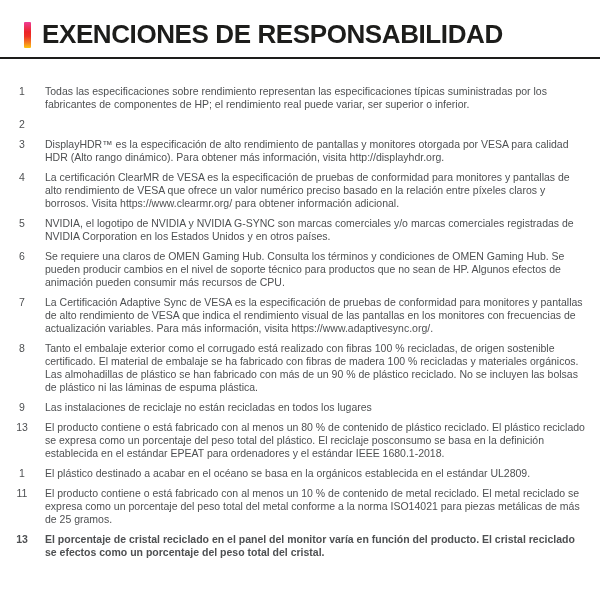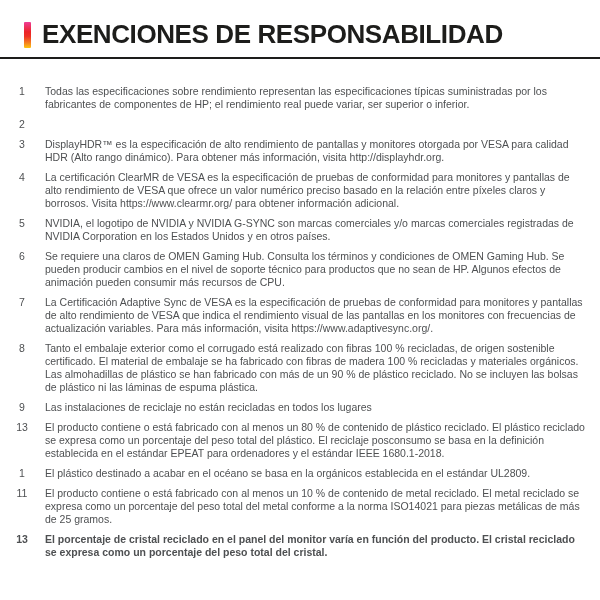--- a/index.html
+++ b/index.html
@@ -127,17 +127,17 @@
     <li class="item">
       <span class="num">1</span>
       <span class="txt">El plástico destinado a acabar en el océano se basa en la orgánicos establecida en el estándar UL2809.</span>
     </li>
     <li class="item">
       <span class="num">11</span>
       <span class="txt">El producto contiene o está fabricado con al menos un 10 % de contenido de metal reciclado. El metal reciclado se expresa como un porcentaje del peso total del metal conforme a la norma ISO14021 para piezas metálicas de más de 25 gramos.</span>
     </li>
     <li class="item">
       <span class="num">13</span>
-      <span class="txt">El porcentaje de cristal reciclado en el panel del monitor varía en función del producto. El cristal reciclado se expresa como un porcentaje del peso total del cristal.</span>
+      <span class="txt">El porcentaje de cristal reciclado en el panel del monitor varía en función del producto. El cristal reciclado se efectos como un porcentaje del peso total del cristal.</span>
     </li>
   </ol>
 
 </div>
 
 </body></html>

